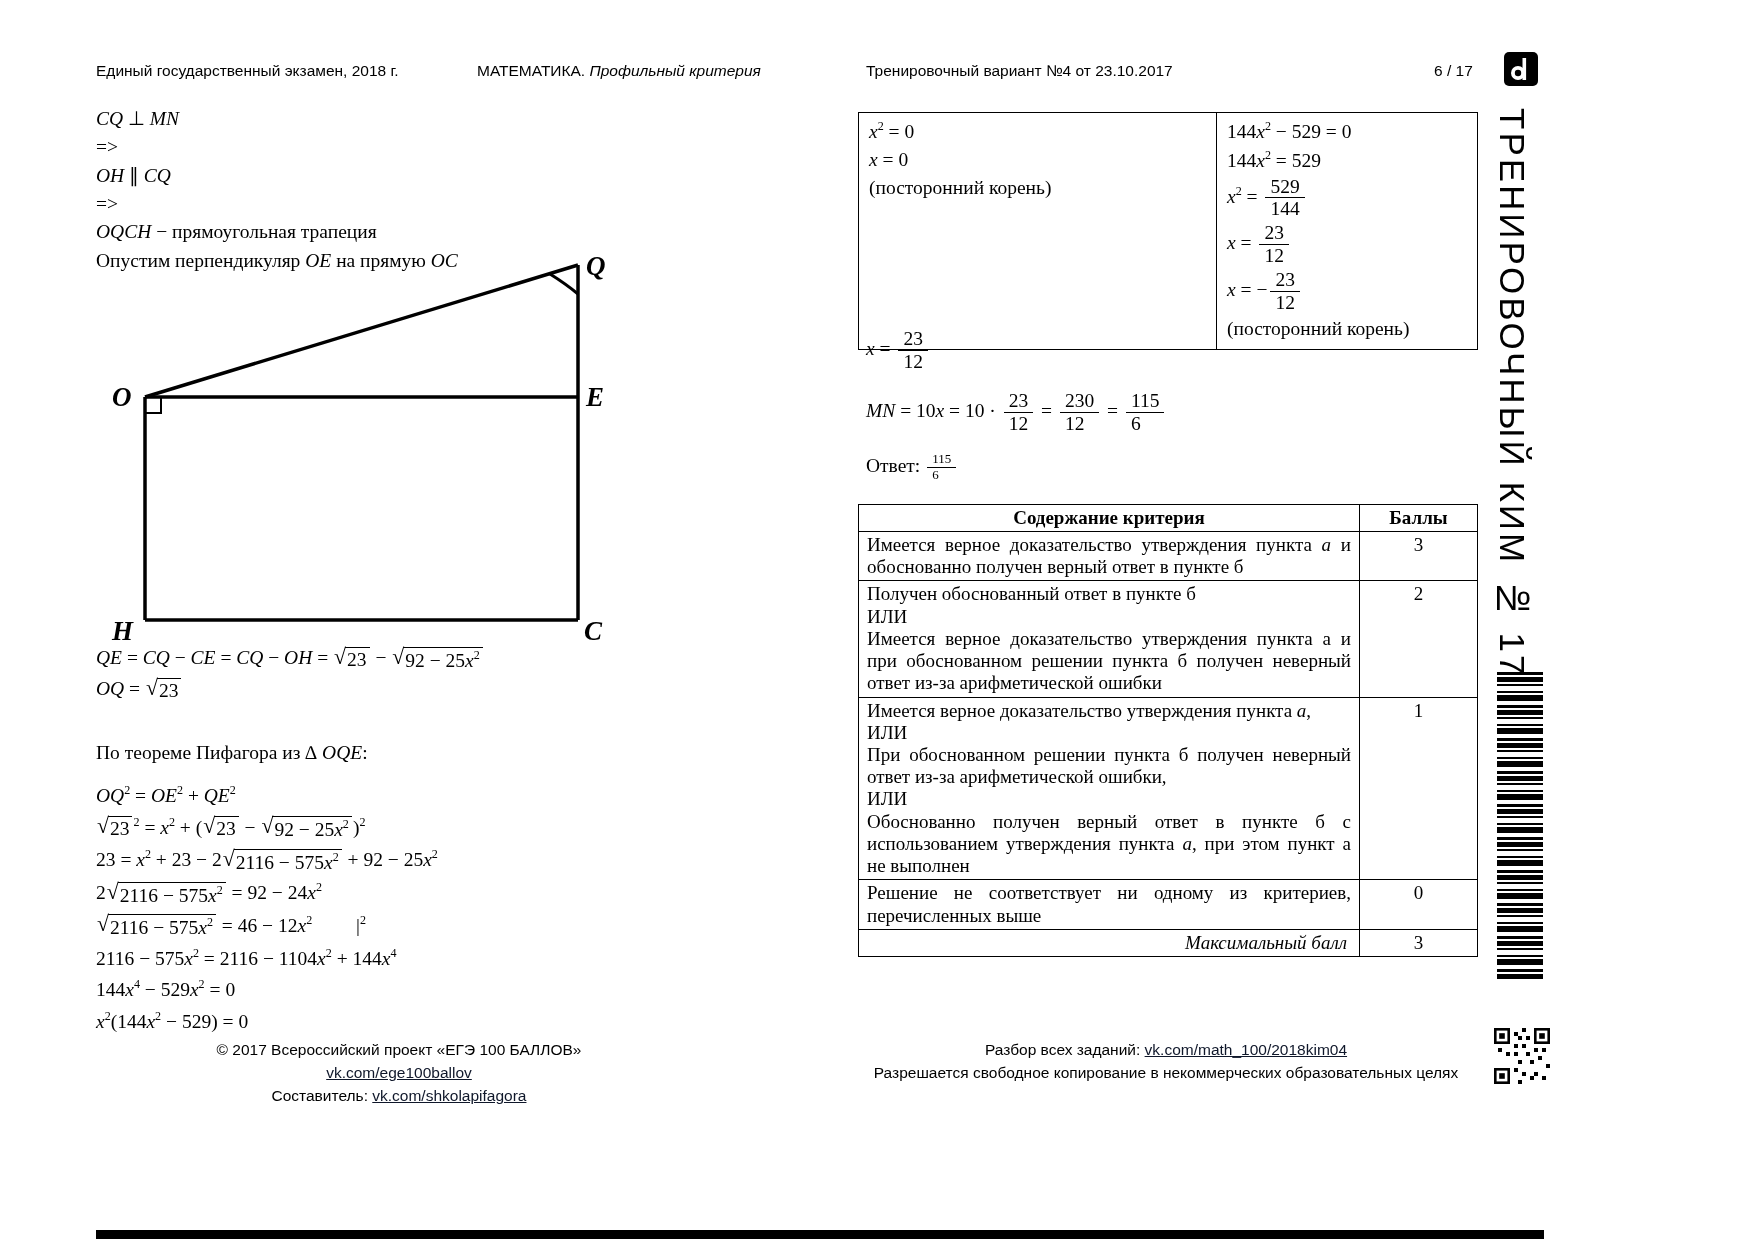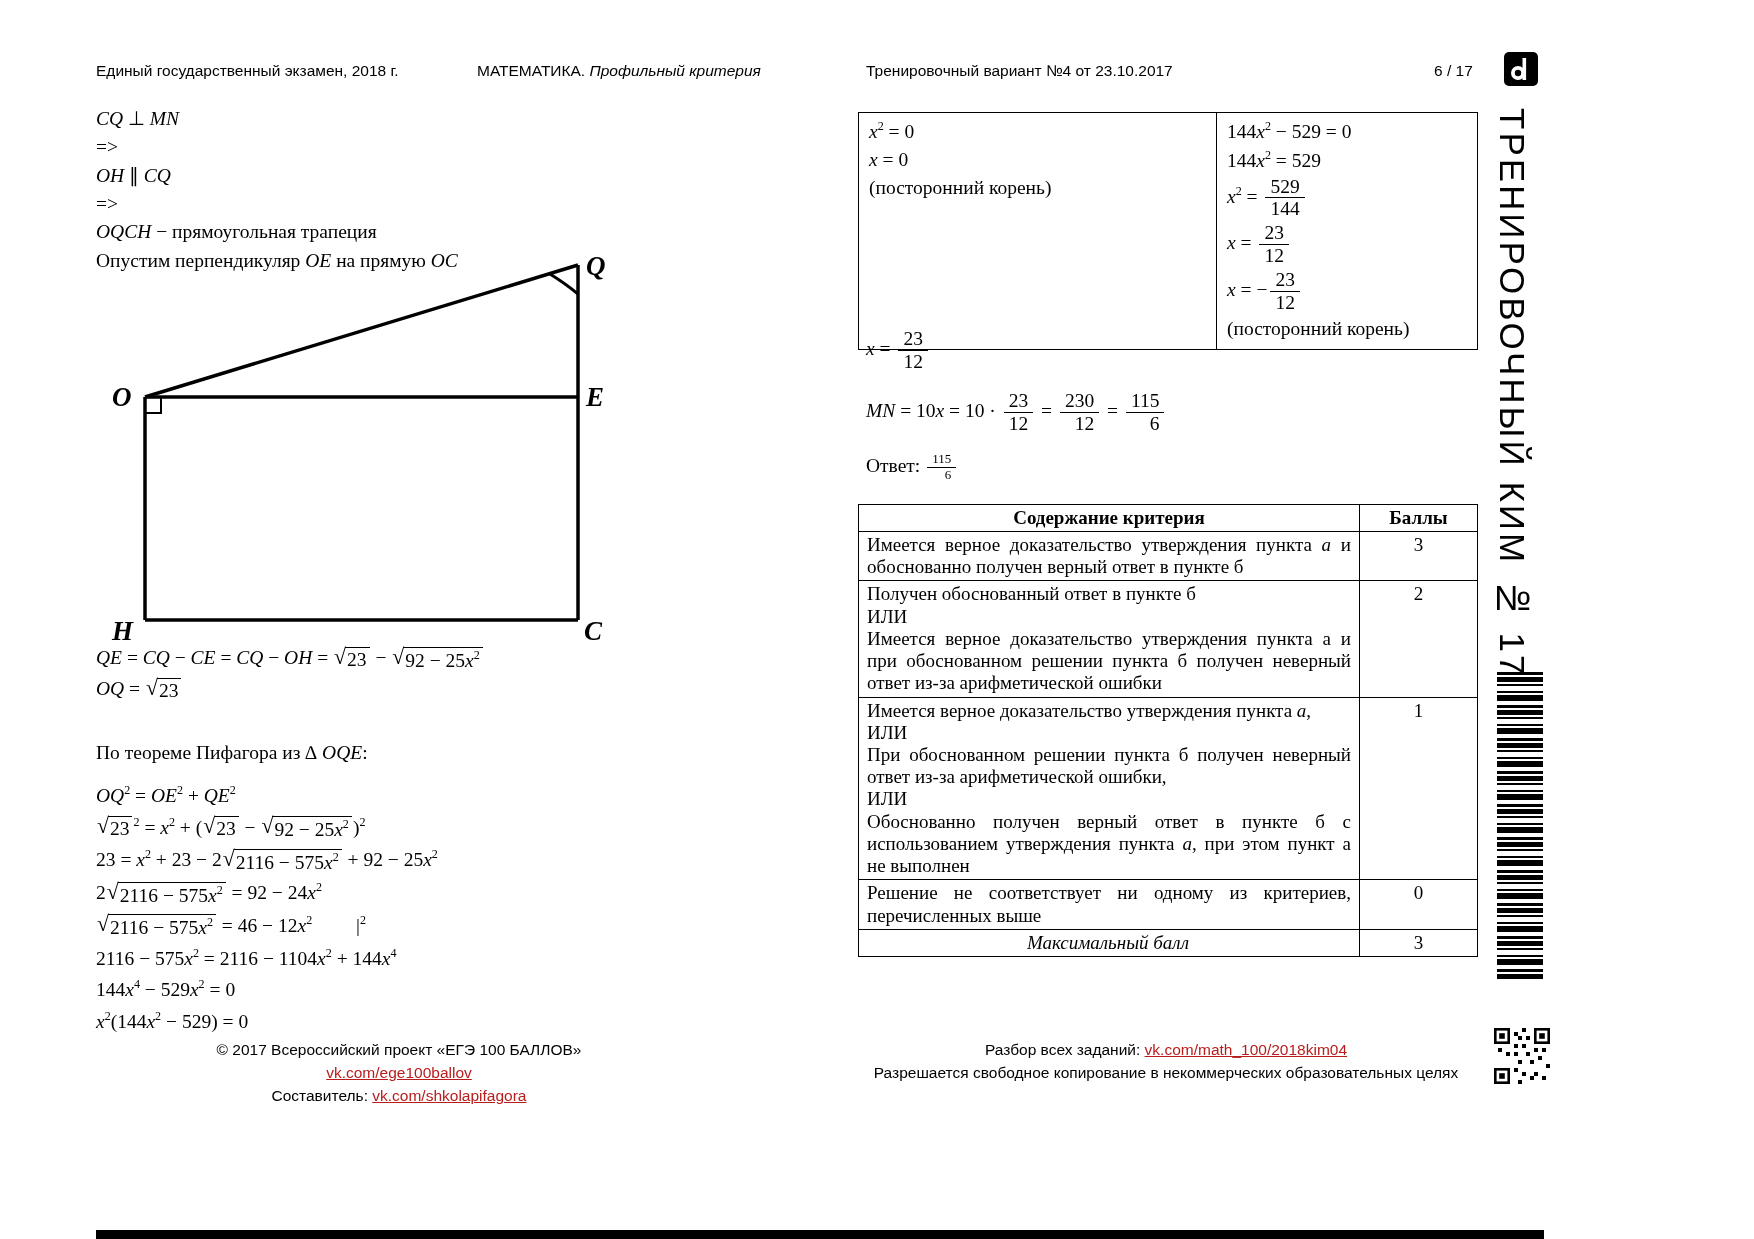--- a/index.html
+++ b/index.html
@@ -3,46 +3,46 @@
 <meta charset="utf-8">
 <style>
   *{margin:0;padding:0;box-sizing:border-box;}
   html,body{background:#fff;}
   body{position:relative;width:1754px;height:1239px;overflow:hidden;
        font-family:"Liberation Serif",serif;color:#000;}
   .abs{position:absolute;}
   
   .hdr{font-family:"Liberation Sans",sans-serif;font-size:15.5px;white-space:nowrap;}
   .foot{font-family:"Liberation Sans",sans-serif;font-size:15.5px;line-height:23px;text-align:center;}
-  a.lnk{color:#b91c1c;cursor:pointer;}
+  a.lnk{color:#0f172a;cursor:pointer;}
   
   .math-line{font-size:19.5px;line-height:1.35;}
   .math-line i{font-style:italic;}
   sup{font-size:0.62em;}
-  .frac{display:inline-block;text-align:right;vertical-align:middle;margin:0 3px;}
+  .frac{display:inline-block;text-align:left;vertical-align:middle;margin:0 3px;}
   .fnum,.fden{display:block;padding:0 5px;line-height:1.12;}
   .fden{border-top:1.6px solid #000;}
   .sqrt{display:inline-flex;vertical-align:middle;margin:0 1px;}
   .radical{font-size:1.12em;line-height:1;align-self:flex-start;margin-right:-1px;}
   .radicand{border-top:1.6px solid #000;padding:0 3px 0 2px;line-height:1.22;}
   .intro .math-line{margin-bottom:2px;}
   .eq1 .math-line{margin-bottom:4px;}
   .eq2 .math-line{margin-bottom:5px;}
   
   .roots{display:grid;grid-template-columns:318px 1fr;width:620px;min-height:194px;border:1.8px solid #000;gap:39px;}
   .roots-cell{padding:5px 10px;}
   .roots-cell + .roots-cell{border-left:1.8px solid #000;}
   .roots-cell .math-line{margin-bottom:2px;}
   
   table.criteria{border-collapse:collapse;width:620px;font-size:19px;}
   .criteria th,.criteria td{border:1.8px solid #000;vertical-align:top;}
   .criteria th{text-align:center;font-weight:bold;padding:2px 6px;}
   .crit-text{text-align:justify;white-space:pre-line;line-height:1.17;padding:2px 8px;}
   .crit-score{width:118px;text-align:center;padding:2px 4px;}
-  .crit-max{text-align:center;font-style:italic;padding:2px 12px 2px 10px;}
+  .crit-max{text-align:right;font-style:italic;padding:2px 12px 2px 10px;}
   
   .kim{writing-mode:vertical-rl;font-family:"Liberation Sans",sans-serif;
        font-size:35px;font-weight:500;letter-spacing:3px;white-space:nowrap;}
   .barcode{width:46px;height:308px;background:repeating-linear-gradient(180deg,
       #000 0 3px,#fff 3px 5px,#000 5px 10px,#fff 10px 12px,#000 12px 14px,
       #fff 14px 19px,#000 19px 21px,#fff 21px 23px,#000 23px 29px,#fff 29px 33px);}
   .bottom-bar{background:#000;width:1448px;height:9px;}
   .ans-frac .frac{font-size:13px;margin:0 2px;}
   .ans-frac .fden{border-top:1.2px solid #000;}
 </style>

